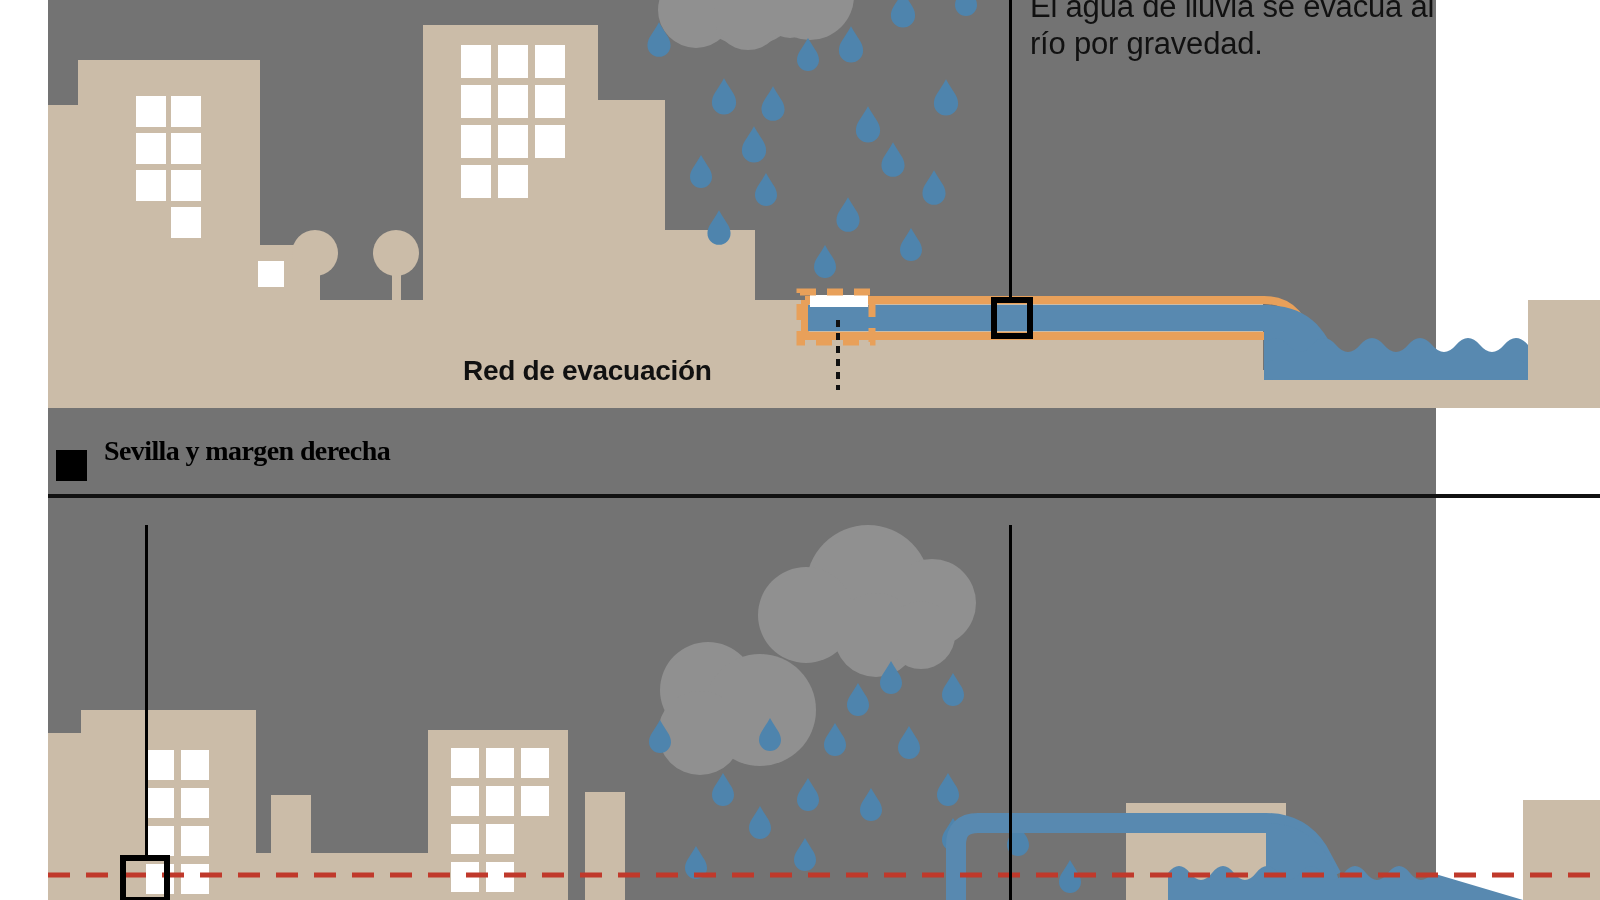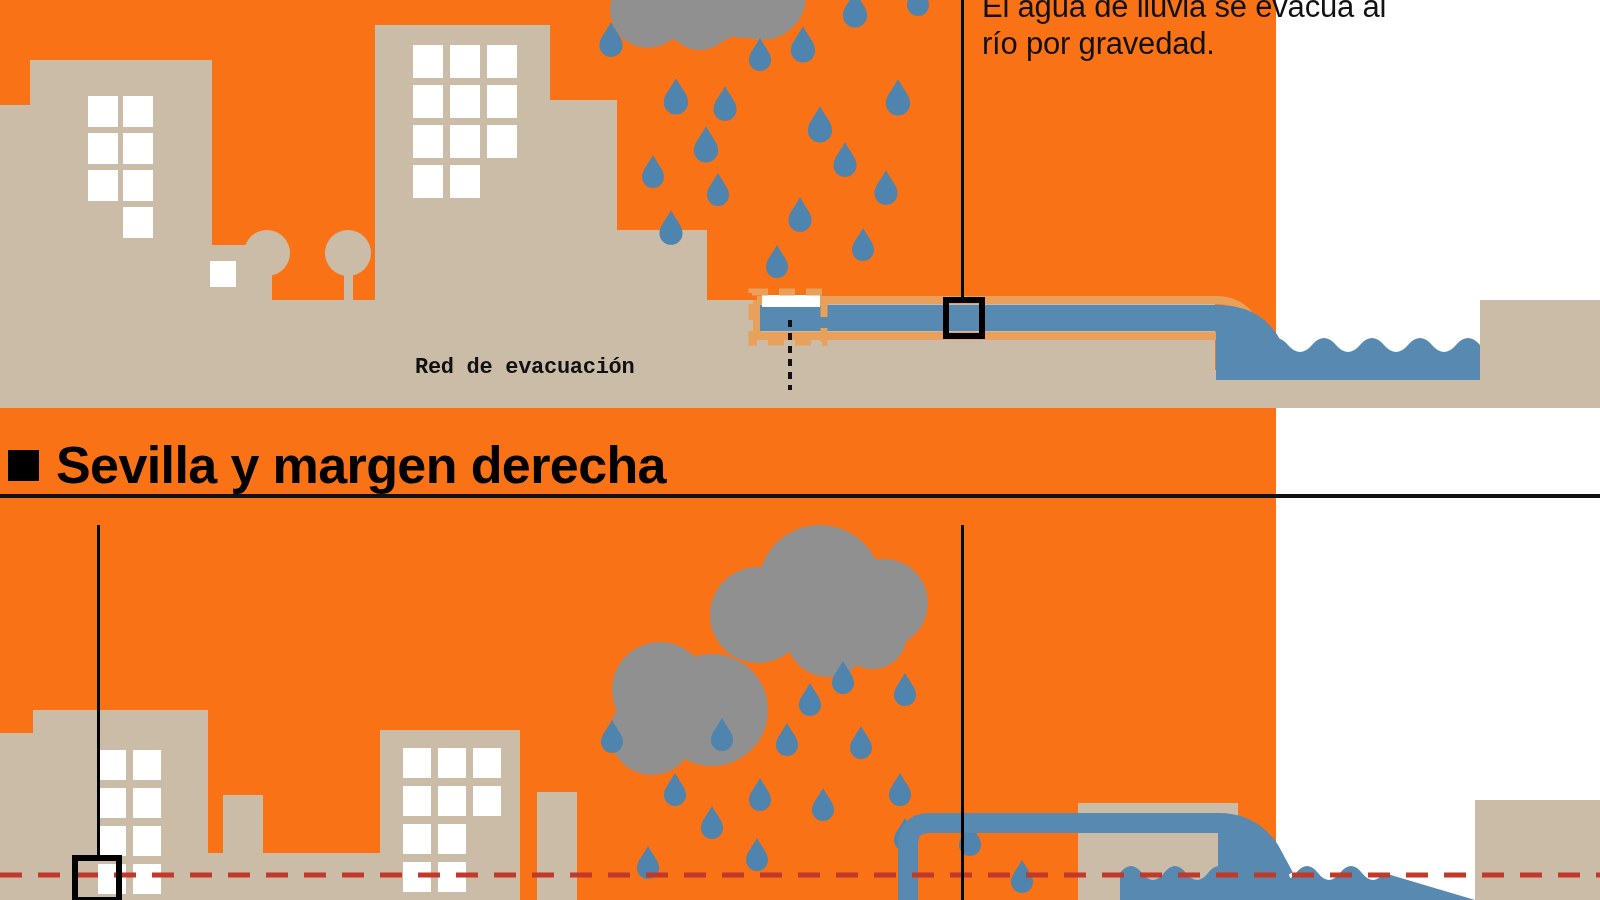--- a/index.html
+++ b/index.html
@@ -1,21 +1,21 @@
 <!DOCTYPE html>
 <html><head>
 <meta charset="utf-8">
 <style>
   html,body{margin:0;padding:0;}
   body{
     width:1600px;height:900px;overflow:hidden;background:#ffffff;
     font-family:"Liberation Sans","DejaVu Sans",sans-serif;
     -webkit-font-smoothing:antialiased;
   }
-  #stage{position:relative;width:1276px;height:900px;background:#f97316;}
+  #stage{position:relative;width:1388px;height:900px;background:#737373;margin-left:48px;}
 
   
   .abs{position:absolute;}
 
   
   .callout{
     position:absolute;
     font-size:31px;
     line-height:37px;
     color:#111;
@@ -30,34 +30,34 @@
 
   
   .section-head{
     position:absolute;left:0;top:436px;width:1600px;height:70px;
   }
   .section-bullet{
     position:absolute;left:8px;top:14px;width:31px;height:31px;background:#000;
   }
   .section-title{
     position:absolute;left:56px;top:-1px;
-    font-size:52px;font-weight:bold;color:#000;
+    font-size:28px;font-weight:bold;color:#000;
     letter-spacing:-0.6px;
-    font-family:Liberation Sans, sans-serif;
+    font-family:Liberation Serif, serif;
   }
   .section-rule{
     position:absolute;left:0;top:494px;width:1600px;height:4px;background:#111;
   }
 
   
   .map-label{
     position:absolute;
-    font-size:22px;font-weight:bold;color:#111;
+    font-size:28px;font-weight:bold;color:#111;
     letter-spacing:-0.3px;
-    font-family:Liberation Mono, monospace;
+    font-family:Liberation Sans, sans-serif;
   }
 
   
   .dot-leader{
     position:absolute;width:4px;
     background-image:linear-gradient(#111 54%,rgba(0,0,0,0) 0%);
     background-size:4px 13px;background-repeat:repeat-y;
   }
 
   

